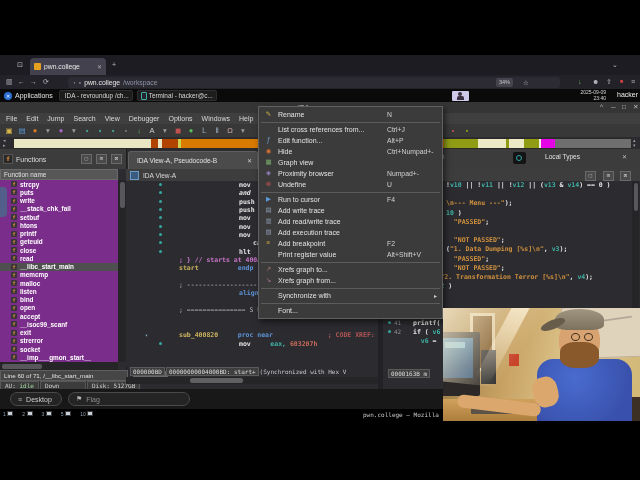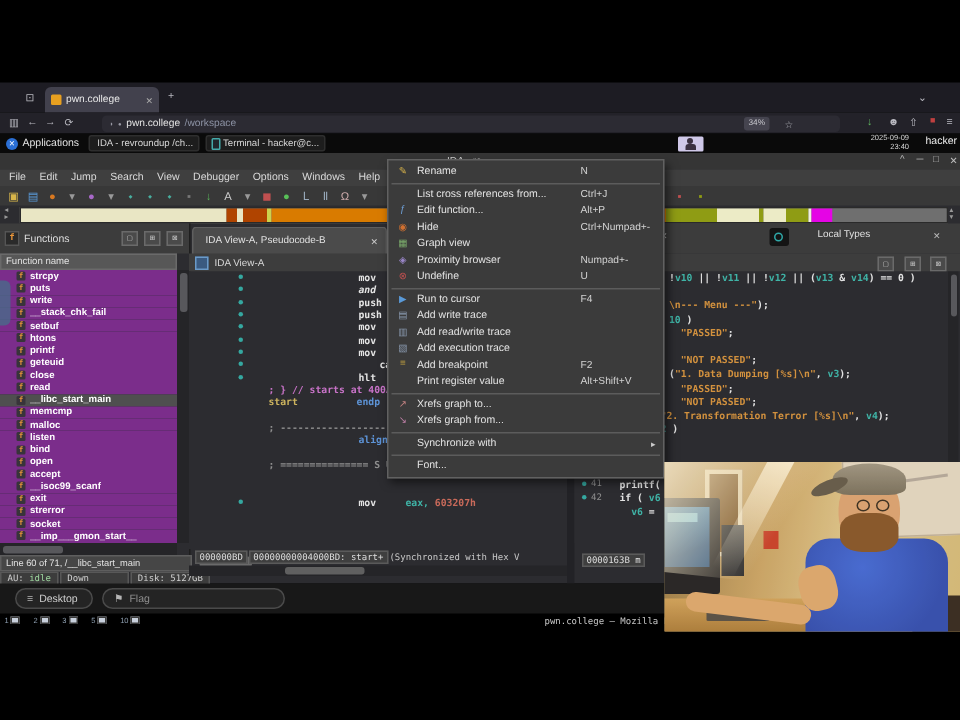--- a/index.html
+++ b/index.html
@@ -441,20 +441,24 @@
         <div class="cl" style="height: 8.35px;">
           <span class="ltext" style="left: 53px;"><span class="c-g">; =============== S U B R O U T I N E ===============</span></span>
         </div>
         <div class="cl" style="height: 8.35px;">
           <span class="ltext" style="left: 53px;"></span>
         </div>
         <div class="cl" style="height: 8.35px;">
           <span class="ltext" style="left: 53px;"></span>
         </div>
         <div class="cl" style="height: 8.35px;">
+          <span class="mark">▾</span>
+          <span class="ltext" style="left: 53px;"><span class="c-y">sub_400820</span><span class="c-w">     </span><span class="c-b">proc near</span><span class="c-w">              </span><span class="c-x">; CODE XREF:</span></span>
+        </div>
+        <div class="cl" style="height: 8.35px;">
           <span class="dot" style="left: 33px;"></span>
           <span class="ltext" style="left: 113px;"><span class="c-w">mov</span><span class="c-w">     </span><span class="c-t">eax, </span><span class="c-r">603207h</span></span>
         </div>
       </div>
     <div class="abs" id="middiv"></div>
     <div class="abs" id="midstatus">
       <span class="stchip">000000BD</span>
       <span class="stchip">00000000004000BD: start+</span>
       <span class="stplain">(Synchronized with Hex V</span>
     </div>

